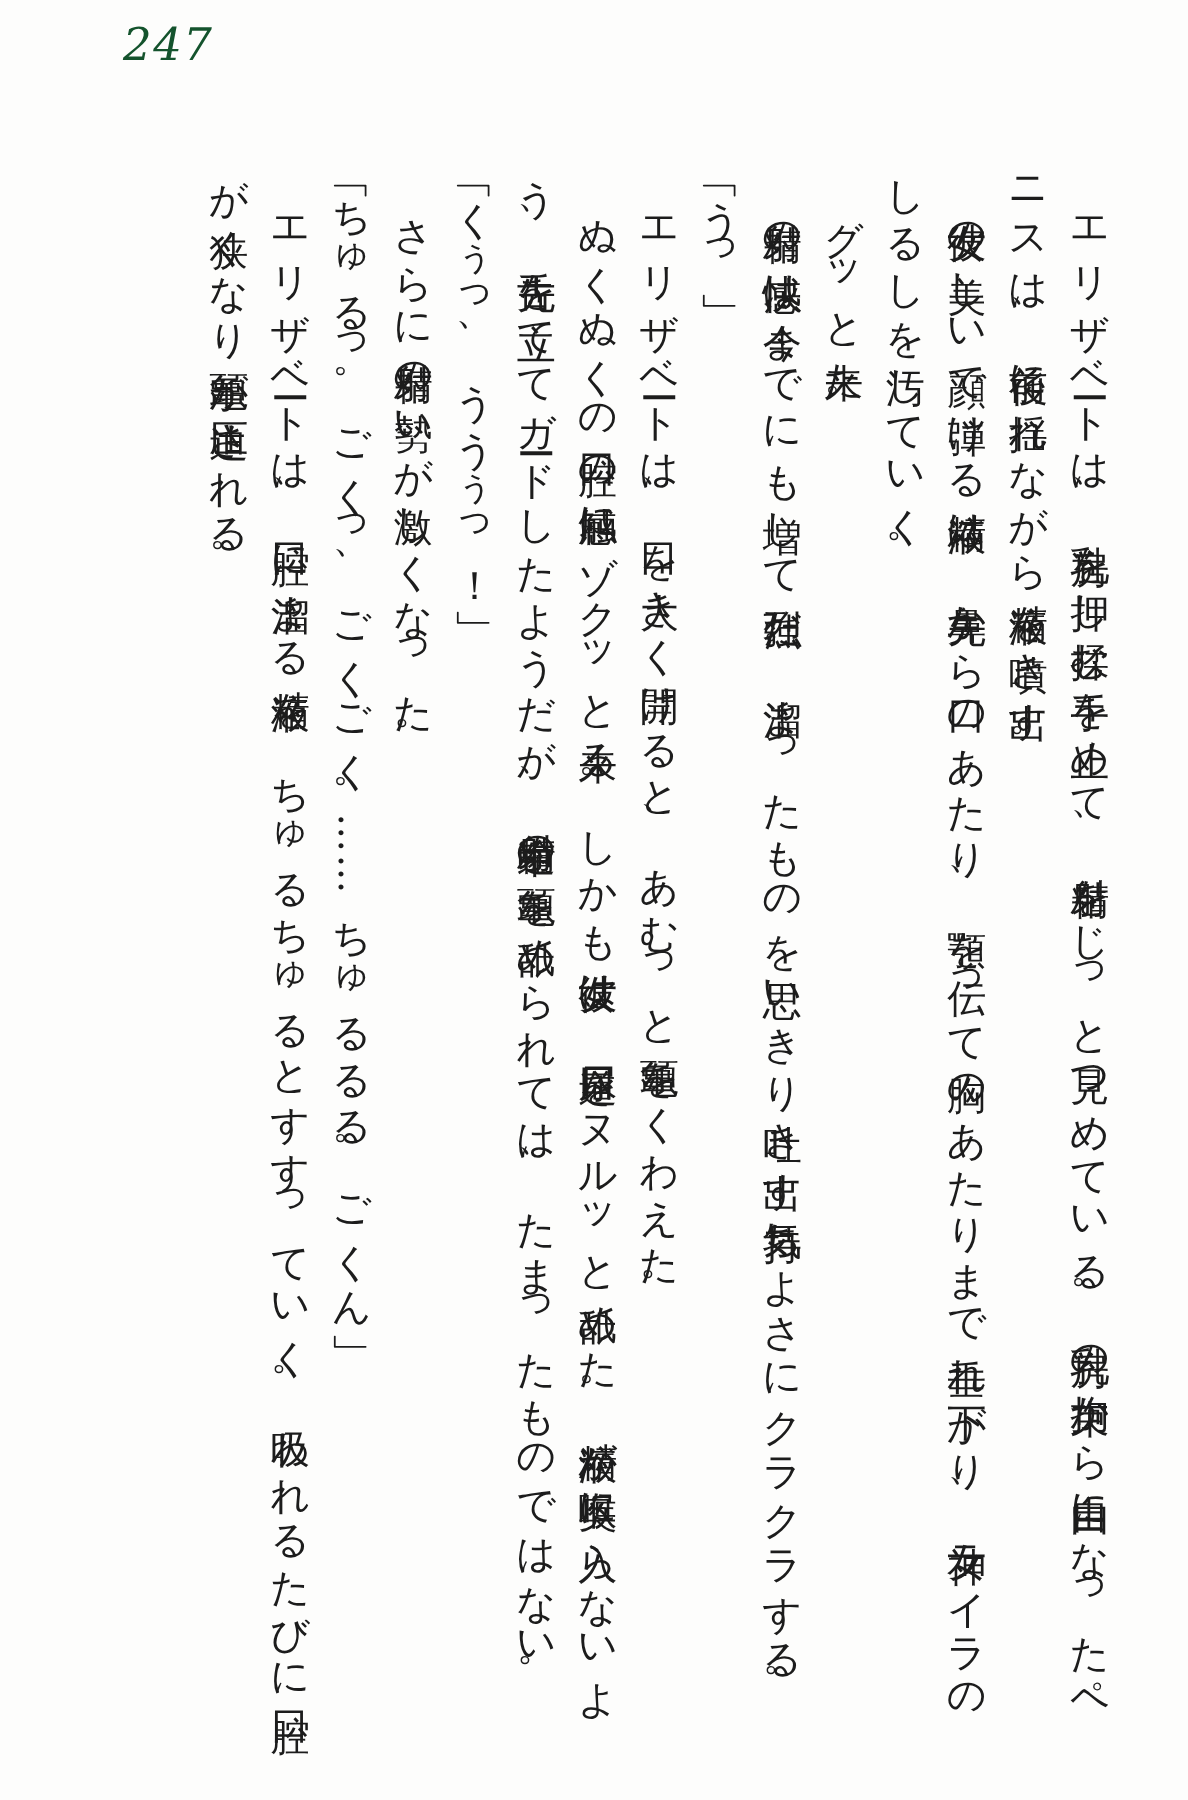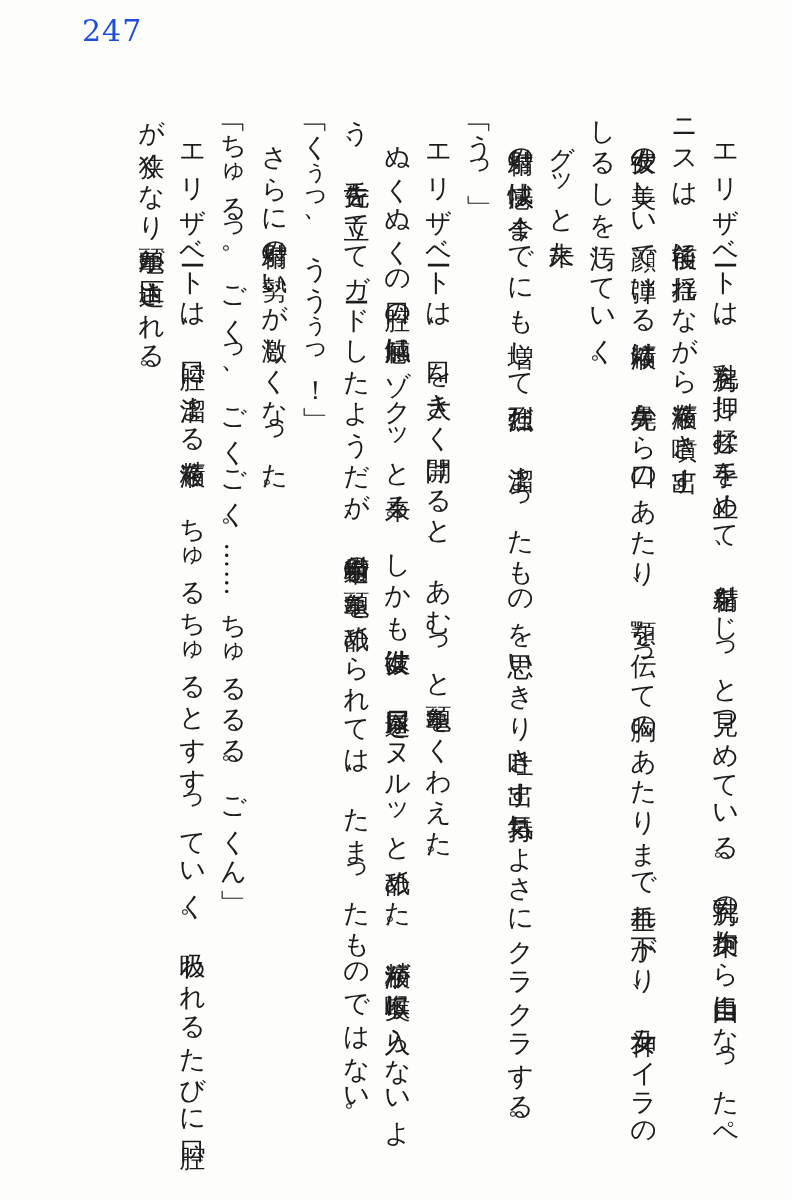--- a/index.html
+++ b/index.html
@@ -12,23 +12,24 @@
     height: 1200px;
     background: #fdfdfc;
     overflow: hidden;
     font-family: "DejaVu Serif", "Liberation Serif", serif;
   }
   .page-number {
     position: absolute;
     top: 16px;
     left: 82px;
     font-family: "DejaVu Serif", "Liberation Serif", serif;
+    font-style: italic;
     font-size: 30px;
     letter-spacing: 1px;
-    color: #1d4ed8;
+    color: #14532d;
     line-height: 1;
   }
   .text-block {
     position: absolute;
     top: 102px;
     right: 46px;
     width: 697px;
     height: 1044px;
     writing-mode: vertical-rl;
     text-orientation: mixed;

